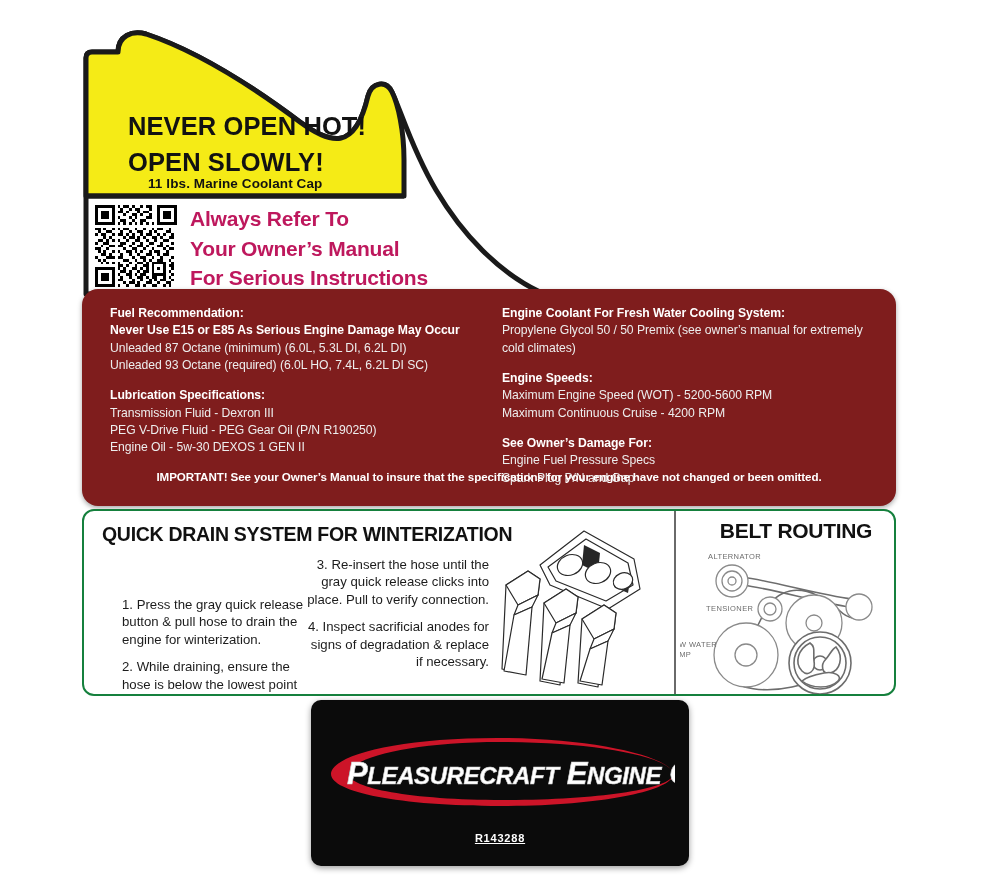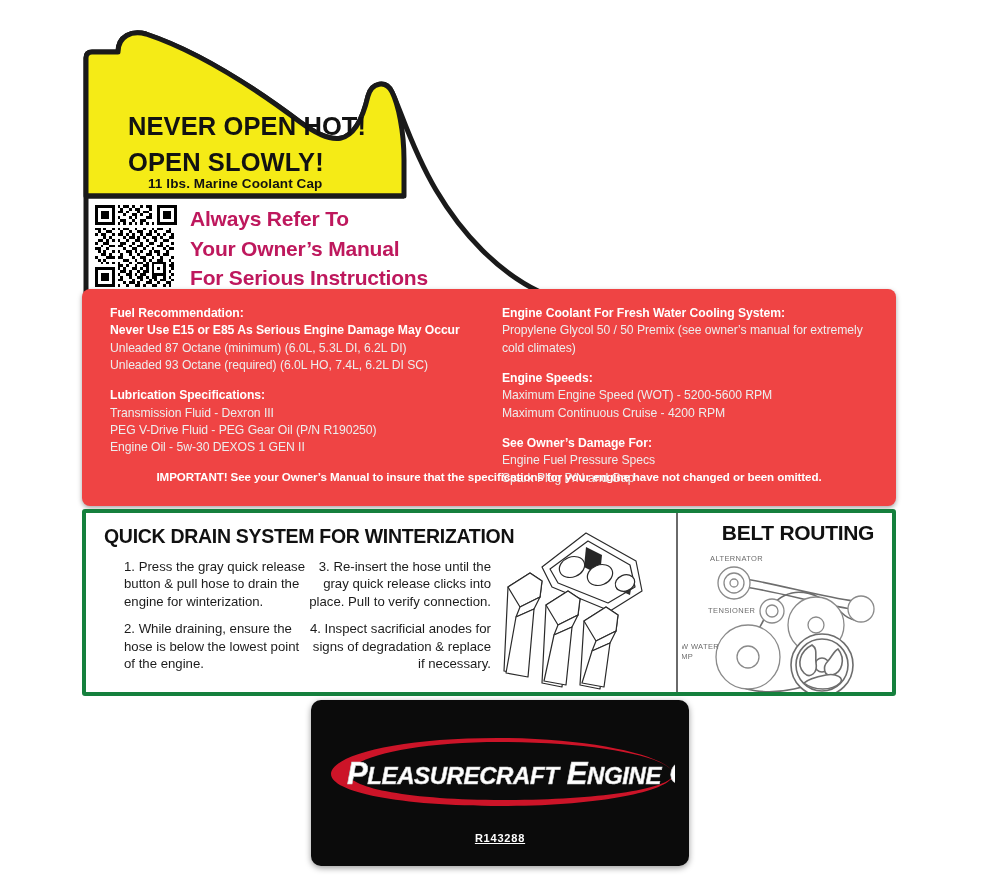--- a/index.html
+++ b/index.html
@@ -60,22 +60,22 @@
   }
   #refer1 { top: 207px; }
   #refer2 { top: 237px; }
   #refer3 { top: 266px; }
 
   
   #specPanel {
     position: absolute;
     left: 82px; top: 289px;
     width: 814px; height: 217px;
-    background: #ef4444;
-    border-radius: 8px;
+    background: #7f1d1d;
+    border-radius: 16px;
     box-shadow: 0 2px 5px rgba(0,0,0,0.35);
     color: #ffffff;
     overflow: hidden;
   }
   .specCol {
     position: absolute;
     top: 16px;
   }
   #specColLeft  { left: 28px; width: 382px; }
   #specColRight { left: 420px; width: 380px; }
@@ -106,22 +106,22 @@
     color: #ffffff;
     letter-spacing: -0.1px;
   }
 
   
   #lowerPanel {
     position: absolute;
     left: 82px; top: 509px;
     width: 814px; height: 187px;
     background: #ffffff;
-    border: 4px solid #15803d;
-    border-radius: 3px;
+    border: 2px solid #15803d;
+    border-radius: 12px;
     overflow: hidden;
   }
   #panelDivider {
     position: absolute;
     left: 590px; top: 0;
     width: 1.5px; height: 100%;
     background: #6a6a6a;
   }
 
   #qdTitle {
@@ -132,21 +132,21 @@
     color: #111111;
     letter-spacing: -0.3px;
   }
   .qdCol {
     position: absolute;
     top: 45px;
     font-size: 13.2px;
     color: #1c1c1c;
     line-height: 1.32;
   }
-  #qdColA { left: 38px; width: 183px; }
+  #qdColA { left: 38px; width: 183px; margin-top: 40px; }
   #qdColB { left: 222px; width: 183px; text-align: right; }
   .qdStep { margin-bottom: 10px; }
 
   
   #hoseArt {
     position: absolute;
     left: 404px; top: 12px;
     width: 180px; height: 165px;
   }
 

